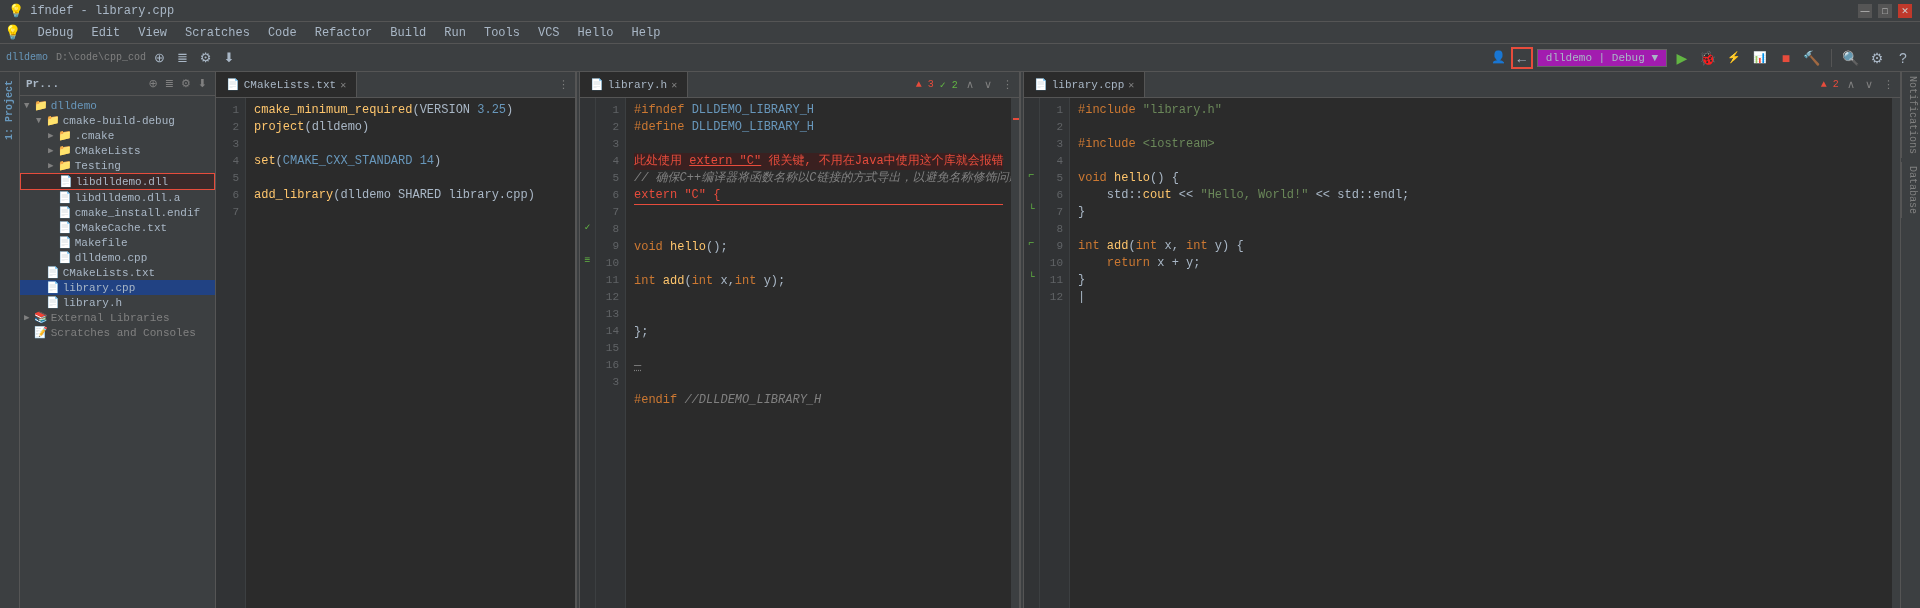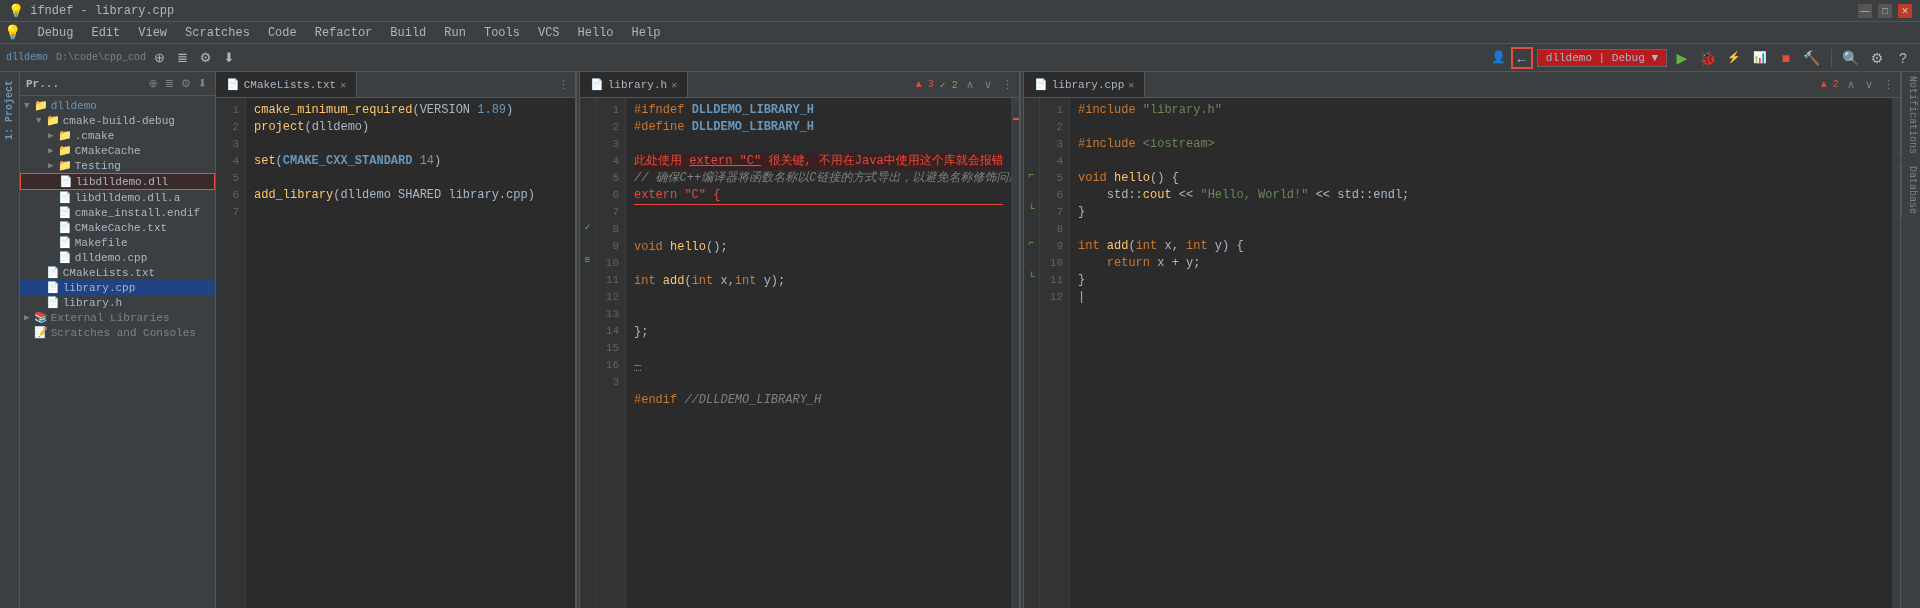--- a/index.html
+++ b/index.html
@@ -86,21 +86,21 @@
       padding: 2px 4px;
       font-size: 13px;
     }
     .toolbar-spacer { flex: 1; }
     .toolbar-run-section {
       display: flex;
       align-items: center;
       gap: 4px;
     }
     .run-config {
-      background: #b91c1c;
+      background: #a21caf;
       border: 1px solid #666;
       color: #a9b7c6;
       font-size: 11px;
       padding: 2px 8px;
       cursor: pointer;
     }
     .run-btn {
       width: 22px;
       height: 22px;
       display: flex;
@@ -252,21 +252,21 @@
       overflow: auto;
       white-space: pre;
     }
 
     
     .kw { color: #cc7832; }
     .fn { color: #ffc66d; }
     .str { color: #6a8759; }
     .num { color: #6897bb; }
     .cmt { color: #808080; font-style: italic; }
-    .macro { color: #6897bb; font-weight: bold; }
+    .macro { color: #6897bb; font-weight: normal; }
     .red-text { color: #e74c3c; }
     .type { color: #a9b7c6; }
     .paren { color: #a9b7c6; }
     .underline-red { text-decoration: underline; text-decoration-color: #e74c3c; }
 
     
     .v-divider {
       width: 4px;
       background: #3c3f41;
       border-left: 1px solid #555;
@@ -434,21 +434,21 @@
         <span class="tree-arrow">▶</span>
         <span class="tree-icon">📁</span>
         <span class="tree-label">.cmake</span>
       </div>
 
       <div class="tree-item">
         <span class="tree-indent"></span>
         <span class="tree-indent"></span>
         <span class="tree-arrow">▶</span>
         <span class="tree-icon">📁</span>
-        <span class="tree-label">CMakeCache</span>
+        <span class="tree-label">CMakeLists</span>
       </div>
 
       <div class="tree-item">
         <span class="tree-indent"></span>
         <span class="tree-indent"></span>
         <span class="tree-arrow">▶</span>
         <span class="tree-icon">📁</span>
         <span class="tree-label">Testing</span>
       </div>
 
@@ -551,21 +551,21 @@
       <div class="editor-content">
         <div class="line-numbers">
           <div>1</div>
             <div>2</div>
             <div>3</div>
             <div>4</div>
             <div>5</div>
             <div>6</div>
             <div>7</div>
         </div>
-        <div class="code-content"><span class="fn">cmake_minimum_required</span><span class="paren">(</span><span class="type">VERSION</span> <span class="num">1.89</span><span class="paren">)</span>
+        <div class="code-content"><span class="fn">cmake_minimum_required</span><span class="paren">(</span><span class="type">VERSION</span> <span class="num">3.25</span><span class="paren">)</span>
 <span class="fn">project</span><span class="paren">(</span>dlldemo<span class="paren">)</span>
 
 <span class="fn">set</span><span class="paren">(</span><span class="macro">CMAKE_CXX_STANDARD</span> <span class="num">14</span><span class="paren">)</span>
 
 <span class="fn">add_library</span><span class="paren">(</span>dlldemo <span class="type">SHARED</span> library.cpp<span class="paren">)</span>
 </div>
       </div>
     </div>
 
     <div class="v-divider"></div>

